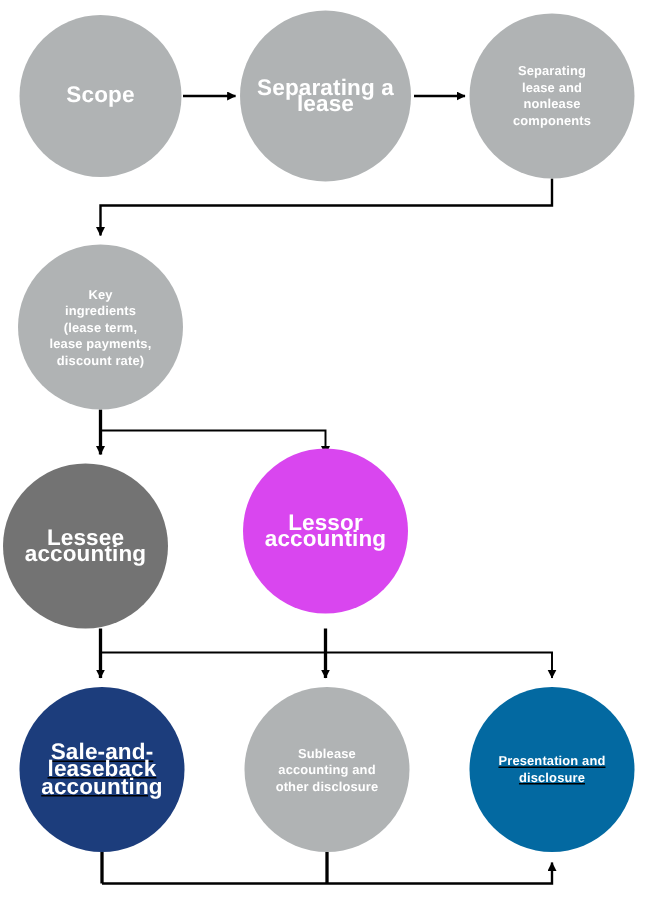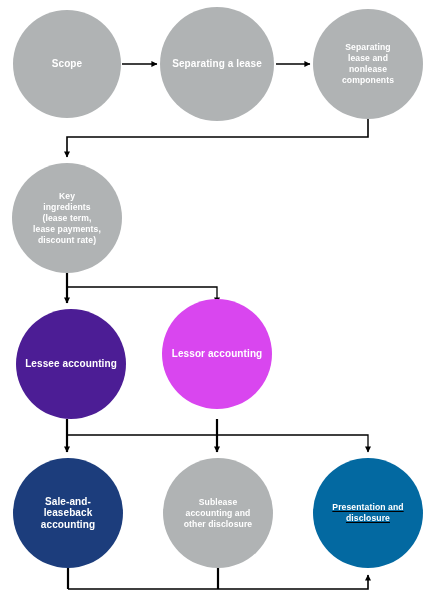--- a/index.html
+++ b/index.html
@@ -30,21 +30,21 @@
     display: flex;
     align-items: center;
     justify-content: center;
     text-align: center;
     box-sizing: border-box;
     z-index: 2;
   }
   .node-label {
     color: #ffffff;
     font-weight: bold;
-    font-size: 10px;
+    font-size: 15px;
     line-height: 11.5px;
     letter-spacing: 0.1px;
     padding: 0 6px;
     white-space: pre-line;
     display: block;
   }
   .node-sm .node-label { font-size: 8.6px; line-height: 11px; }
 </style>
 </head>
 <body>
@@ -113,29 +113,29 @@
   </div>
 
   <div class="node node-sm" style="left:12px; top:163px; width:110px; height:110px; background:#B0B3B4;">
     <span class="node-label">Key
 ingredients
 (lease term,
 lease payments,
 discount rate)</span>
   </div>
 
-  <div class="node" style="left:16px; top:309px; width:110px; height:110px; background:#4c1d95;">
+  <div class="node" style="left:2px; top:309px; width:110px; height:110px; background:#737373;">
     <span class="node-label">Lessee accounting</span>
   </div>
 
   <div class="node" style="left:162px; top:299px; width:110px; height:110px; background:#d946ef;">
     <span class="node-label">Lessor accounting</span>
   </div>
 
-  <div class="node" style="left:13px; top:458px; width:110px; height:110px; background:#1C3D7C;">
+  <div class="node" style="left:13px; top:458px; width:110px; height:110px; background:#1C3D7C;text-decoration:underline;">
     <span class="node-label">Sale-and-
 leaseback
 accounting</span>
   </div>
 
   <div class="node node-sm" style="left:163px; top:458px; width:110px; height:110px; background:#B0B3B4;">
     <span class="node-label">Sublease
 accounting and
 other disclosure</span>
   </div>

